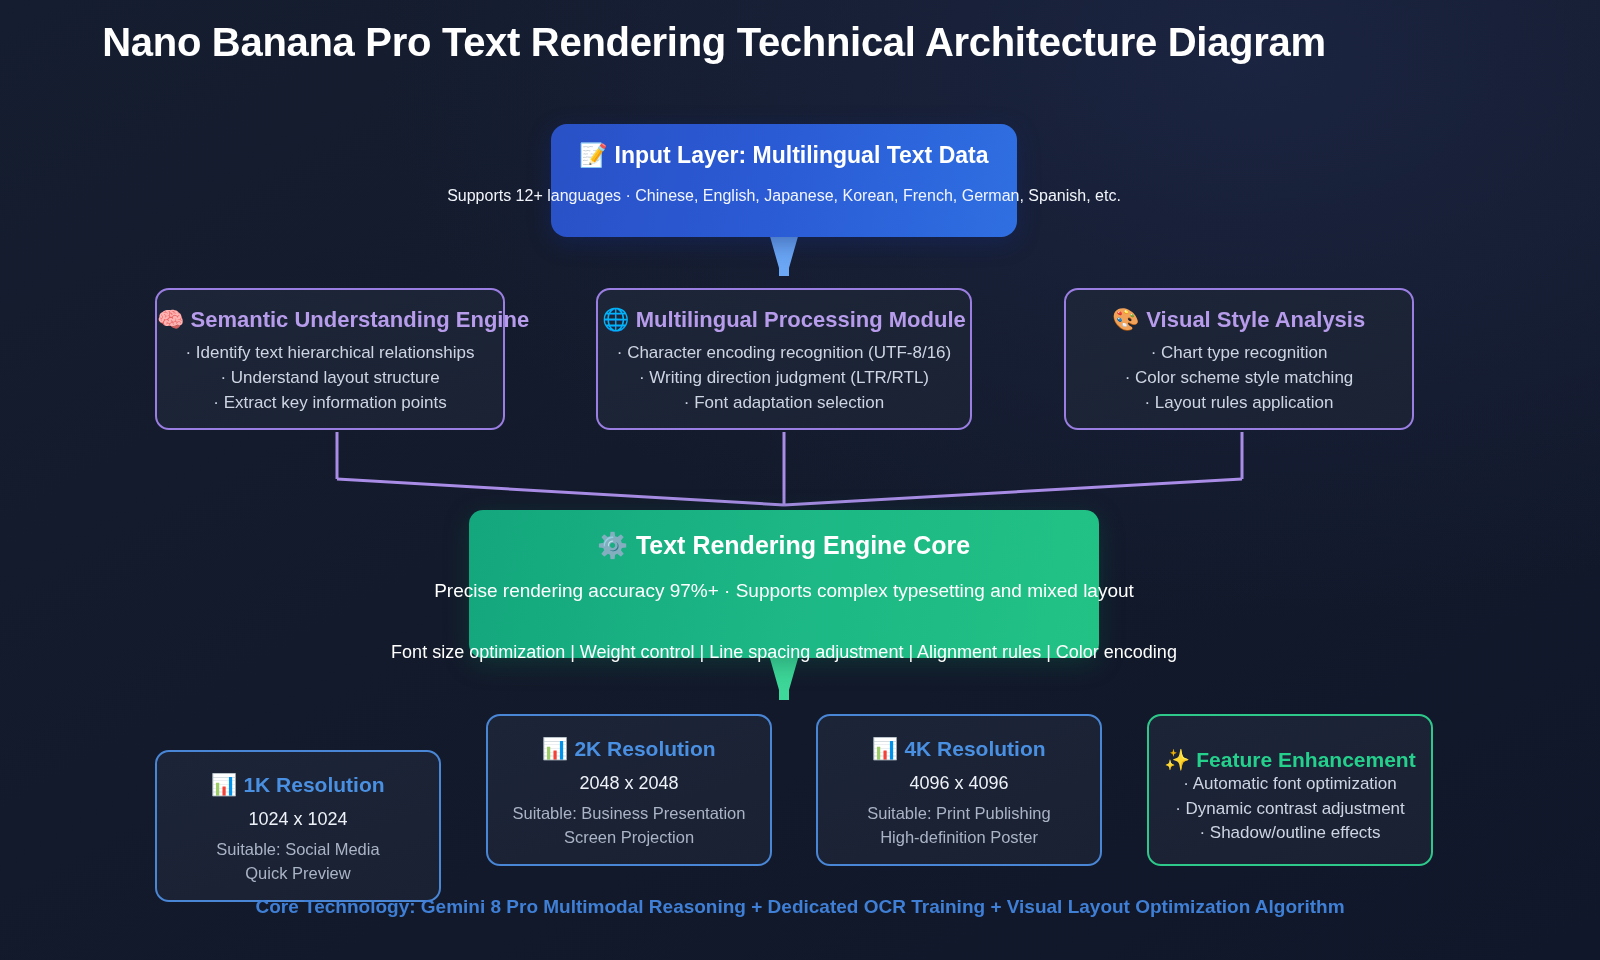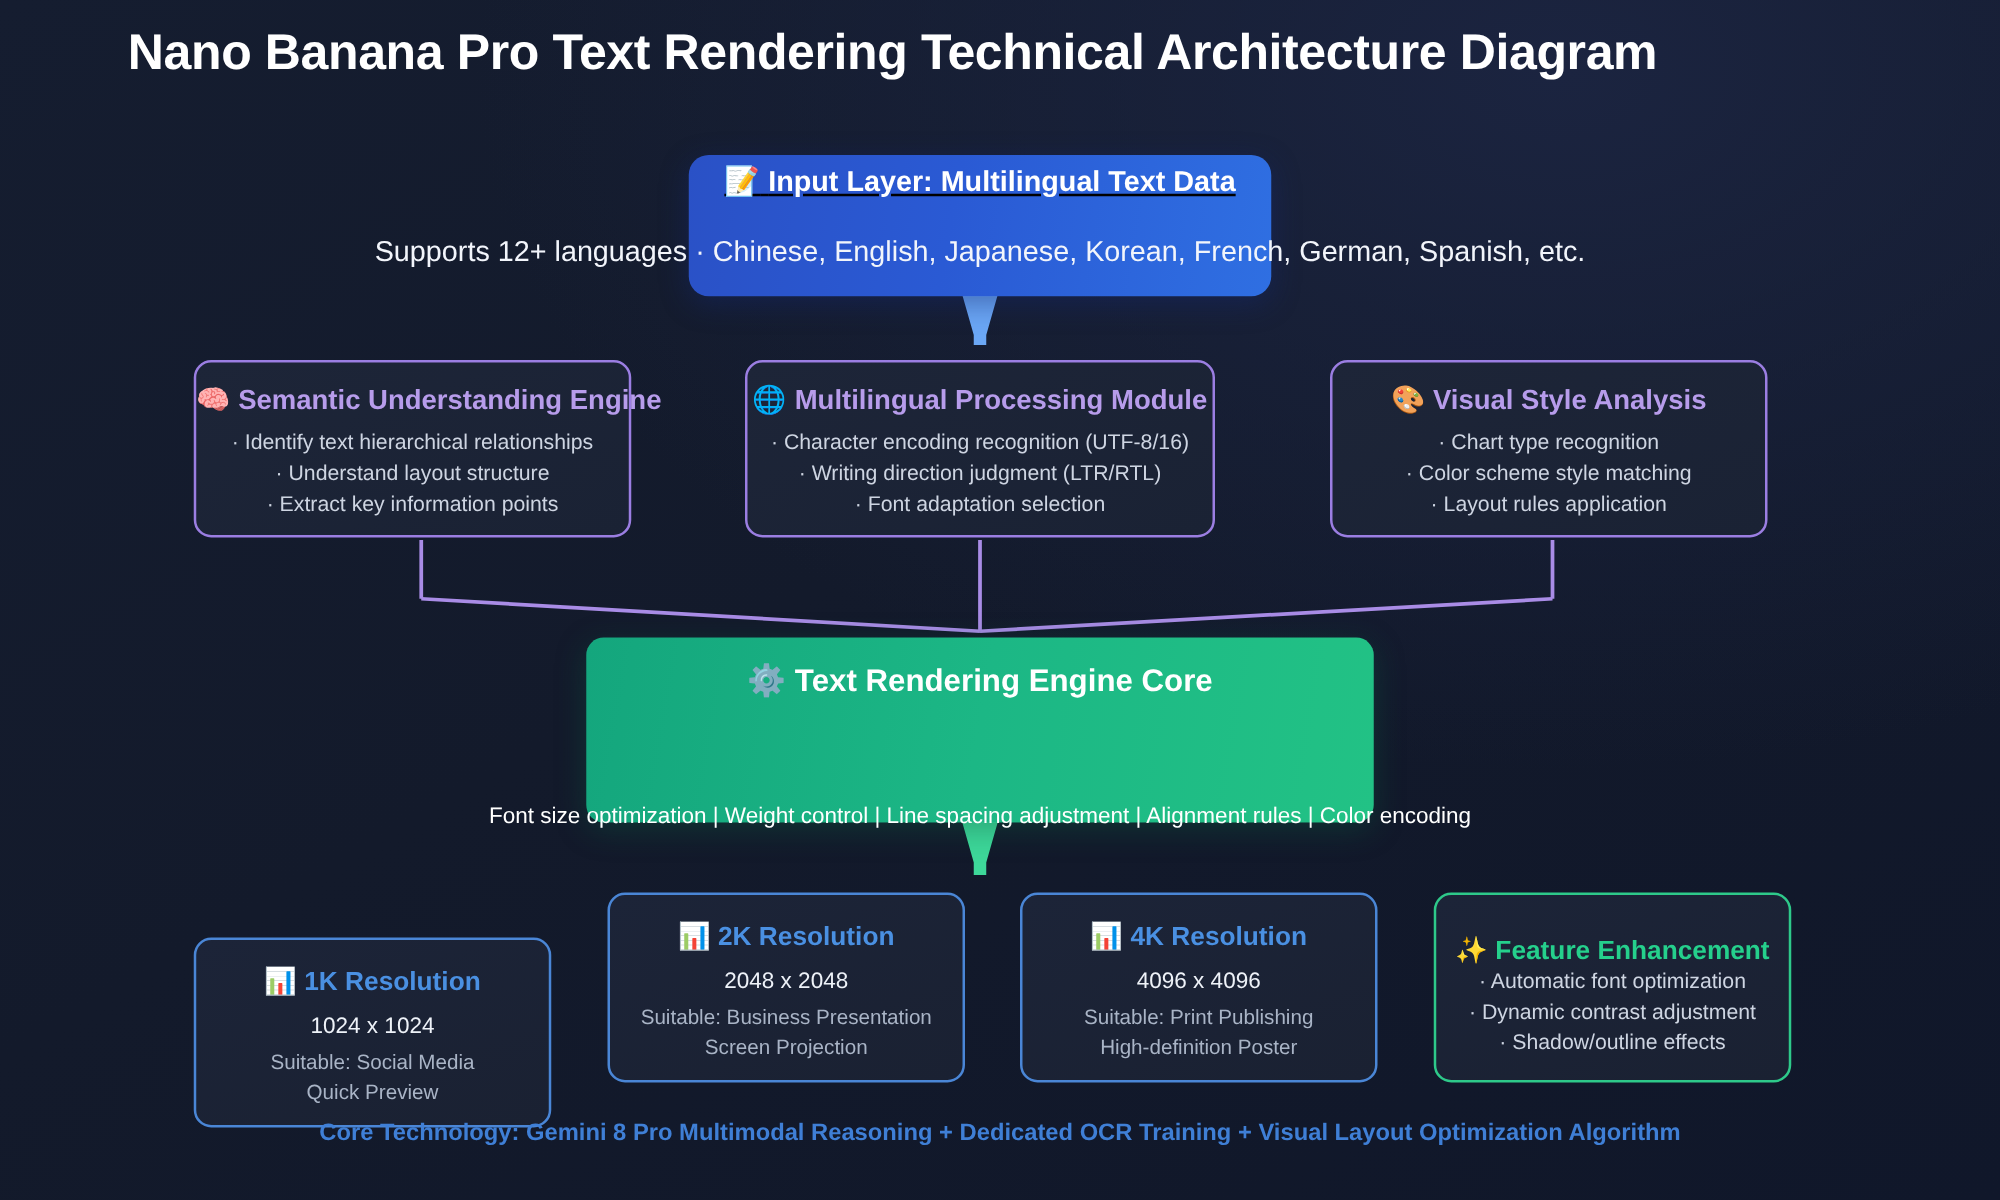--- a/index.html
+++ b/index.html
@@ -57,31 +57,30 @@
   }
 
   
   .input-box {
     left: 551px;
     top: 124px;
     width: 466px;
     height: 113px;
     background: linear-gradient(100deg, #2a51c6 0%, #2a5ad4 45%, #2f6fe2 100%);
     border-radius: 16px;
-    padding-top: 8px;
+    padding-top: 18px;
     box-shadow: 0 6px 22px rgba(20,40,110,0.45);
-    text-decoration: underline;
   }
   .input-box .node-title { color: #ffffff; font-size: 23px; }
   .overflow-line {
     position: absolute;
     left: 50%;
     transform: translateX(-50%);
     white-space: nowrap;
-    font-size: 23px;
+    font-size: 16px;
     color: #f2f5fb;
     line-height: 1.4;
   }
 
   
   .an-box {
     height: 142px;
     background: linear-gradient(160deg, #1d2538 0%, #1a2234 100%);
     border: 2px solid #9b7ee2;
     border-radius: 14px;
@@ -224,20 +223,21 @@
       <div class="node-line">· Layout rules application</div>
     </div>
   </div>
 
   <div class="node core-box">
     <div class="node-title">
       <span class="emoji">⚙️</span>
       <span>Text Rendering Engine Core</span>
     </div>
   </div>
+  <div class="overflow-line" style="top:578px; left:784px; font-size:19px; color:#ffffff;">Precise rendering accuracy 97%+ · Supports complex typesetting and mixed layout</div>
   <div class="overflow-line" style="top:613px; left:784px; font-size:18px; color:#ffffff;margin-top:27px;">Font size optimization | Weight control | Line spacing adjustment | Alignment rules | Color encoding</div>
 
   <div class="node res-box" style="left:155px; top:714px; width:286px;margin-top:36px;">
     <div class="node-title">
       <span class="emoji">📊</span>
       <span>1K Resolution</span>
     </div>
     <div class="res-dim">1024 x 1024</div>
     <div class="res-note">Suitable: Social Media</div>
     <div class="res-note" style="margin-top:0;">Quick Preview</div>

